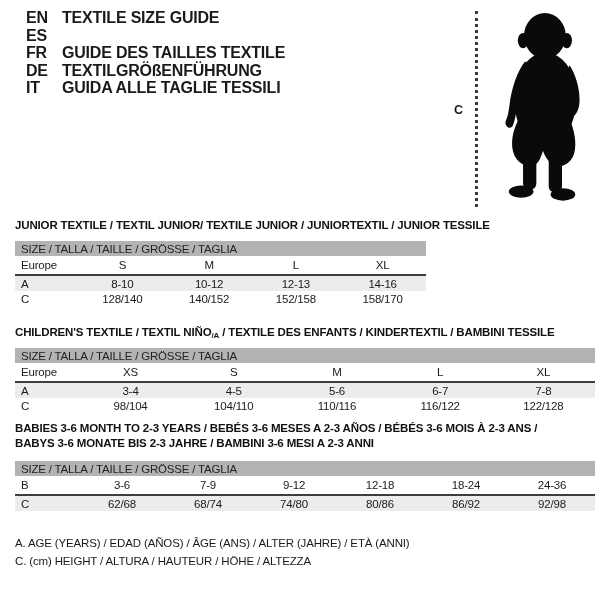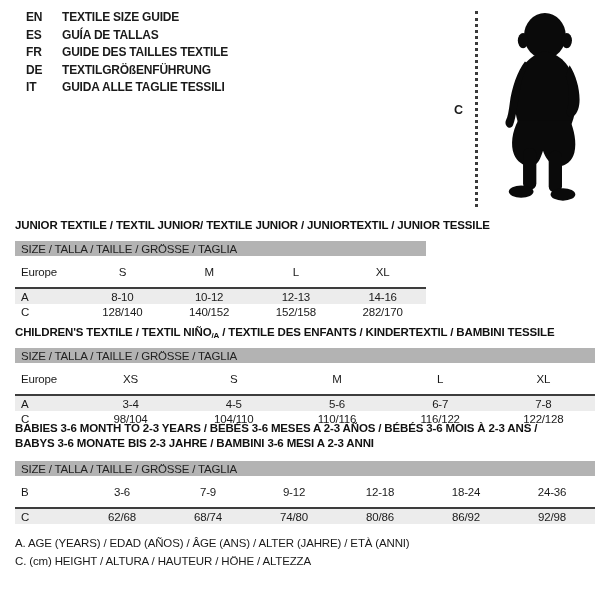--- a/index.html
+++ b/index.html
@@ -13,56 +13,55 @@
   html, body { width: 600px; height: 600px; }
   body {
     position: relative;
     background: #ffffff;
     font-family: "Liberation Sans", sans-serif;
     color: var(--text_color);
     overflow: hidden;
   }
   
   .lang-list { position: absolute; top: 9px; left: 26px; }
-  .lang-row { display: flex; font-size: 12px; font-weight: bold; line-height: 17.5px; letter-spacing: -0.2px; white-space: nowrap; }
+  .lang-row { display: flex; font-size: 16px; font-weight: bold; line-height: 17.5px; letter-spacing: -0.2px; white-space: nowrap; }
   .lang-code { width: 36px; flex: 0 0 36px; }
   
   .figure { position: absolute; top: 5px; right: 0; width: 156px; height: 208px; }
   .dotted-line { position: absolute; left: 31px; top: 6px; height: 196px; border-left: 3px dotted #3a3a3a; }
   .c-label { position: absolute; left: 10px; top: 98px; font-size: 12.5px; font-weight: bold; }
   .silhouette { position: absolute; left: 42px; top: 2px; }
   
   .section-heading { position: absolute; left: 15px; font-size: 11.5px; font-weight: bold; letter-spacing: -0.15px; white-space: nowrap; color: #111; }
   .section-heading .subsc { font-size: 8px; vertical-align: -2px; }
   .heading-line { line-height: 14.5px; }
   
   .size-table { position: absolute; left: 15px; border-collapse: collapse; table-layout: fixed; font-size: 11.5px; letter-spacing: -0.2px; }
   .size-table td { padding: 0; height: 16px; text-align: center; vertical-align: middle; white-space: nowrap; }
   .size-table td.lbl { text-align: left; padding-left: 6px; }
   .size-table tr.bar td { background: var(--table_header_bg); text-align: left; padding-left: 6px; height: 15px; color: #222; }
-  .size-table tr.first td { border-bottom: 2px solid var(--rule_color); height: 32px; }
+  .size-table tr.first td { border-bottom: 2px solid var(--rule_color); height: 19px; }
   .size-table tr.band td { background: var(--band_row_bg); }
   .junior-table { width: 411px; top: 241px; }
   .children-table { width: 580px; top: 348px; }
   .babies-table { width: 580px; top: 461px; }
   
   .notes { position: absolute; left: 15px; top: 535px; }
   .note-line { font-size: 11.5px; font-weight: normal; line-height: 17.5px; letter-spacing: -0.15px; white-space: nowrap; }
 </style>
 </head>
 <body>
 
 <div class="lang-list">
   <div class="lang-row">
     <span class="lang-code">EN</span>
     <span class="lang-title">TEXTILE SIZE GUIDE</span>
   </div>
   <div class="lang-row">
     <span class="lang-code">ES</span>
-    <span class="lang-title">GUÍA DE TALLAS</span>
   </div>
   <div class="lang-row">
     <span class="lang-code">FR</span>
     <span class="lang-title">GUIDE DES TAILLES TEXTILE</span>
   </div>
   <div class="lang-row">
     <span class="lang-code">DE</span>
     <span class="lang-title">TEXTILGRÖßENFÜHRUNG</span>
   </div>
   <div class="lang-row">
@@ -114,21 +113,21 @@
     <td>8-10</td>
     <td>10-12</td>
     <td>12-13</td>
     <td>14-16</td>
   </tr>
   <tr>
     <td class="lbl">C</td>
     <td>128/140</td>
     <td>140/152</td>
     <td>152/158</td>
-    <td>282/170</td>
+    <td>158/170</td>
   </tr>
 </tbody>
   </table>
 
 <div class="section-heading" style="top:326px">
   <span>CHILDREN'S TEXTILE / TEXTIL NIÑO</span><span class="subsc">/A</span><span> / TEXTILE DES ENFANTS / KINDERTEXTIL / BAMBINI TESSILE</span>
 </div>
 <table class="size-table children-table">
   <colgroup>
       <col style="width:64px">

